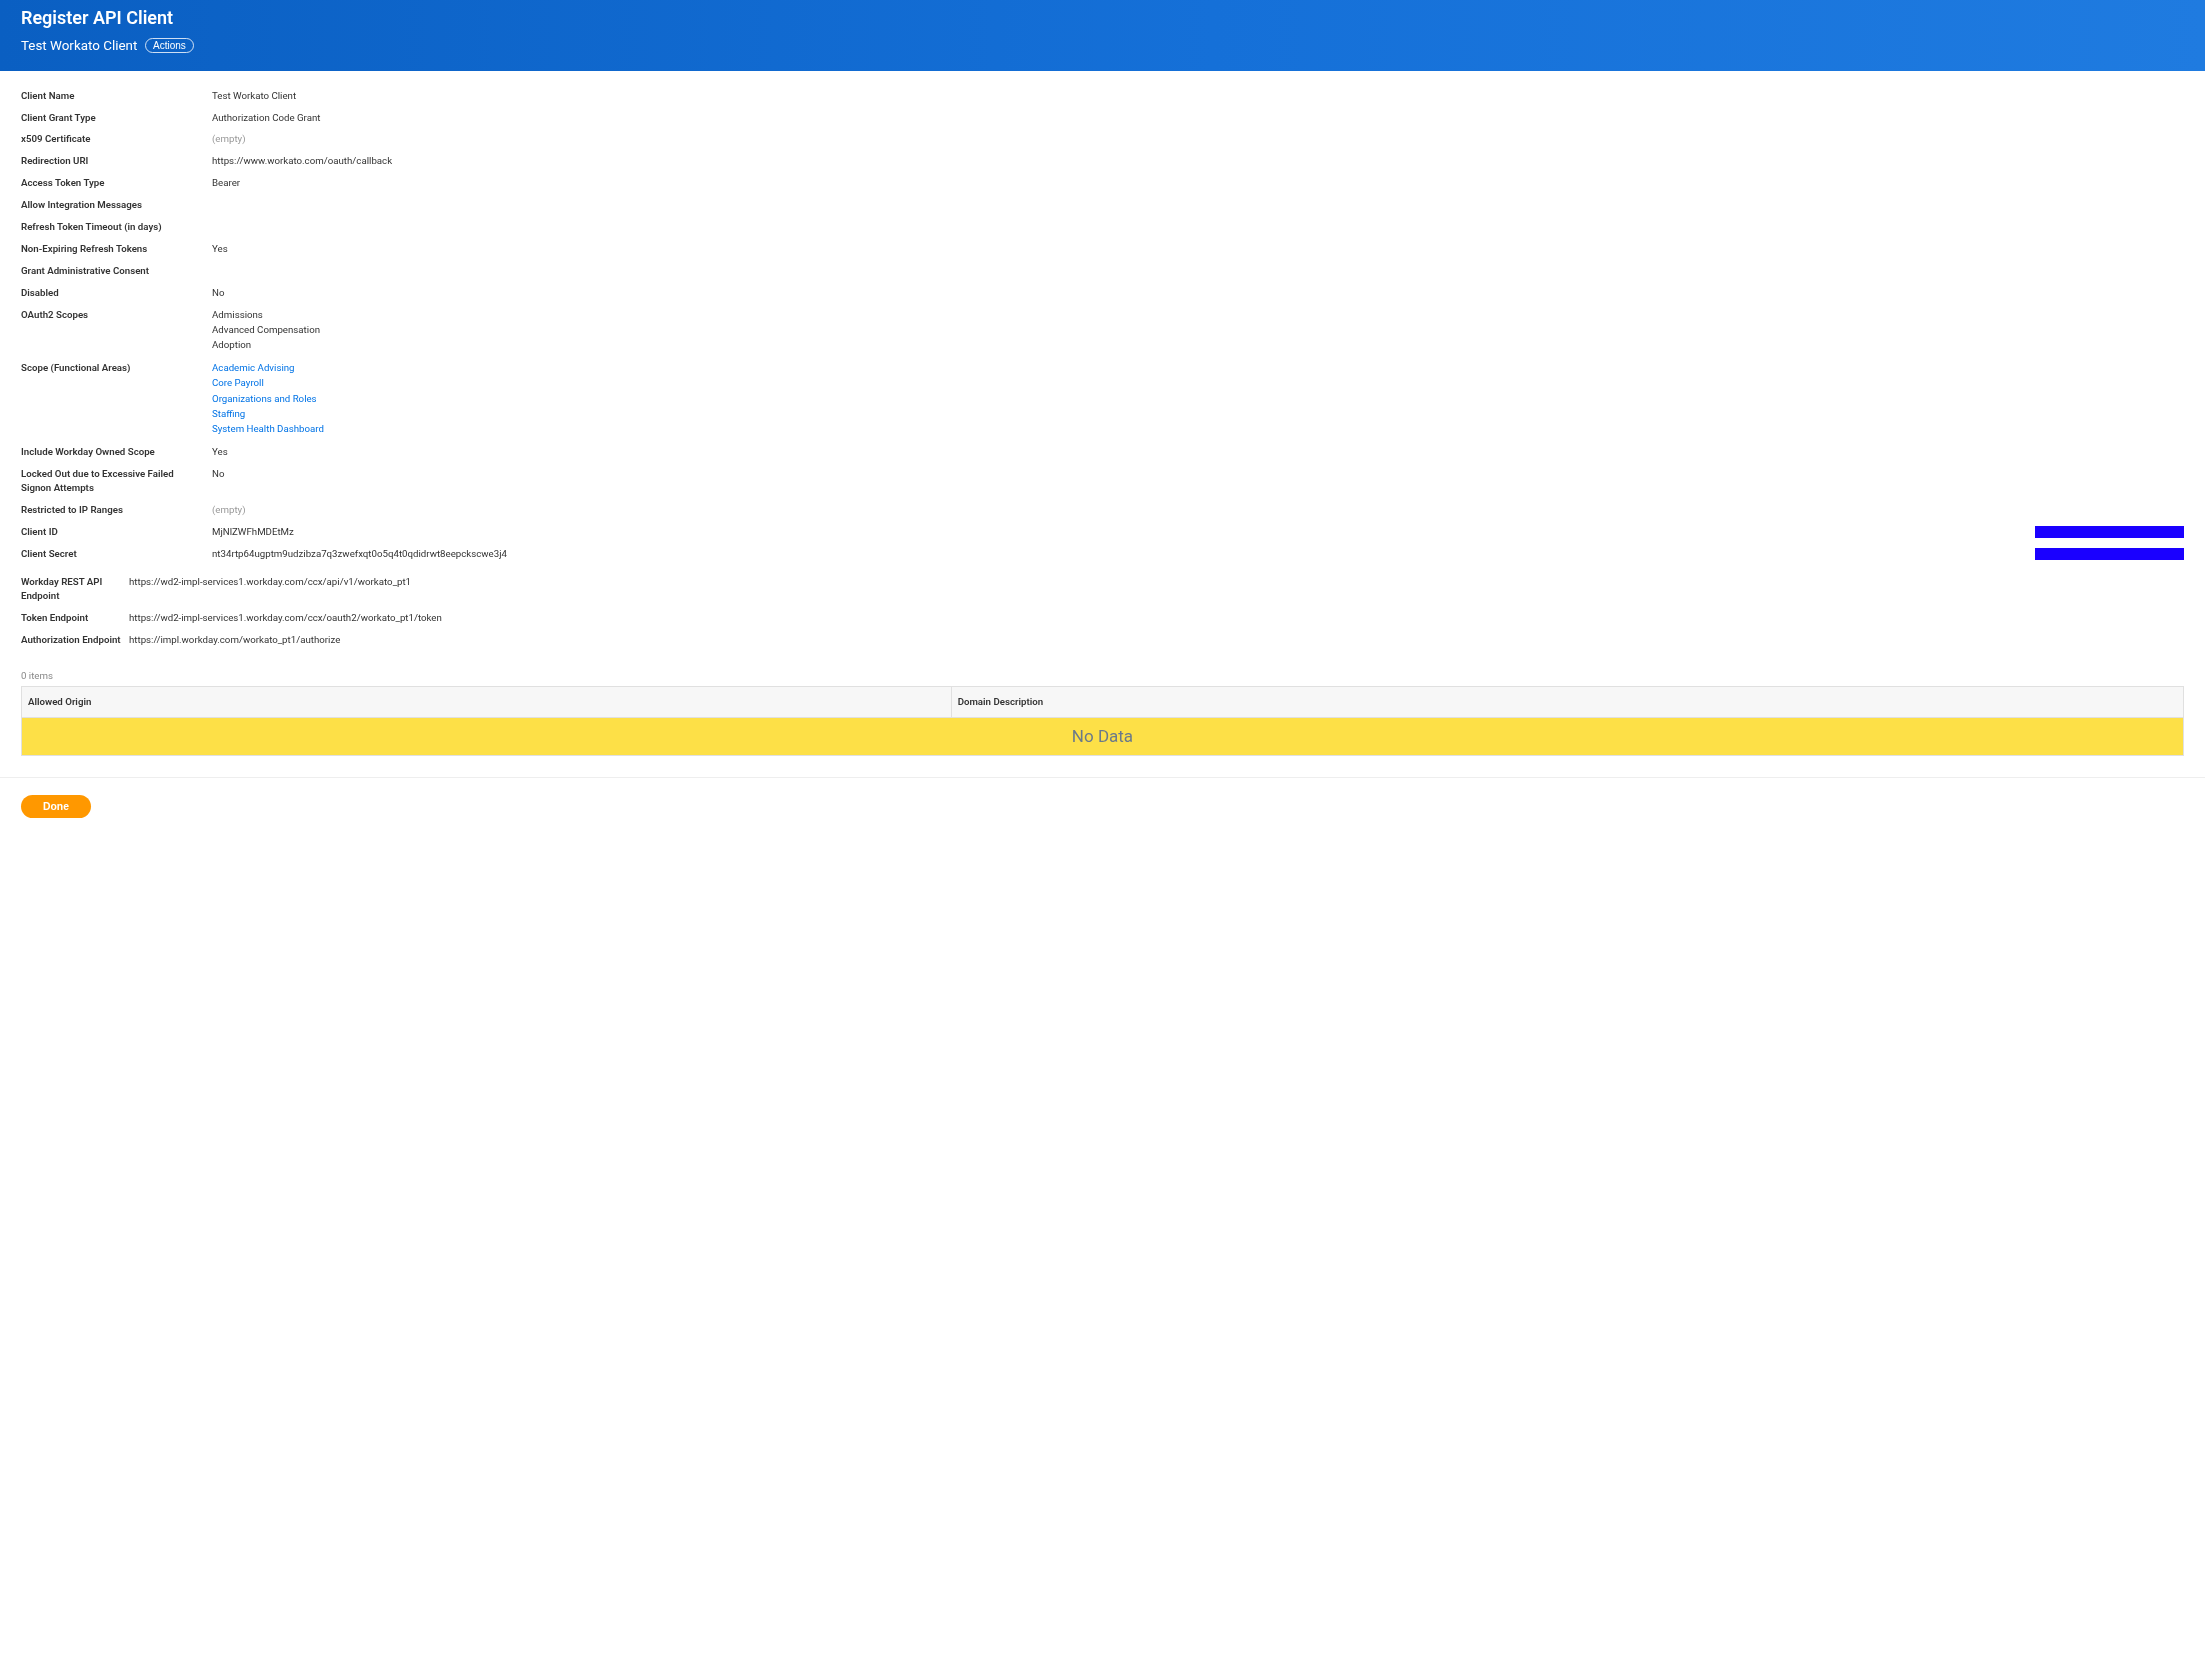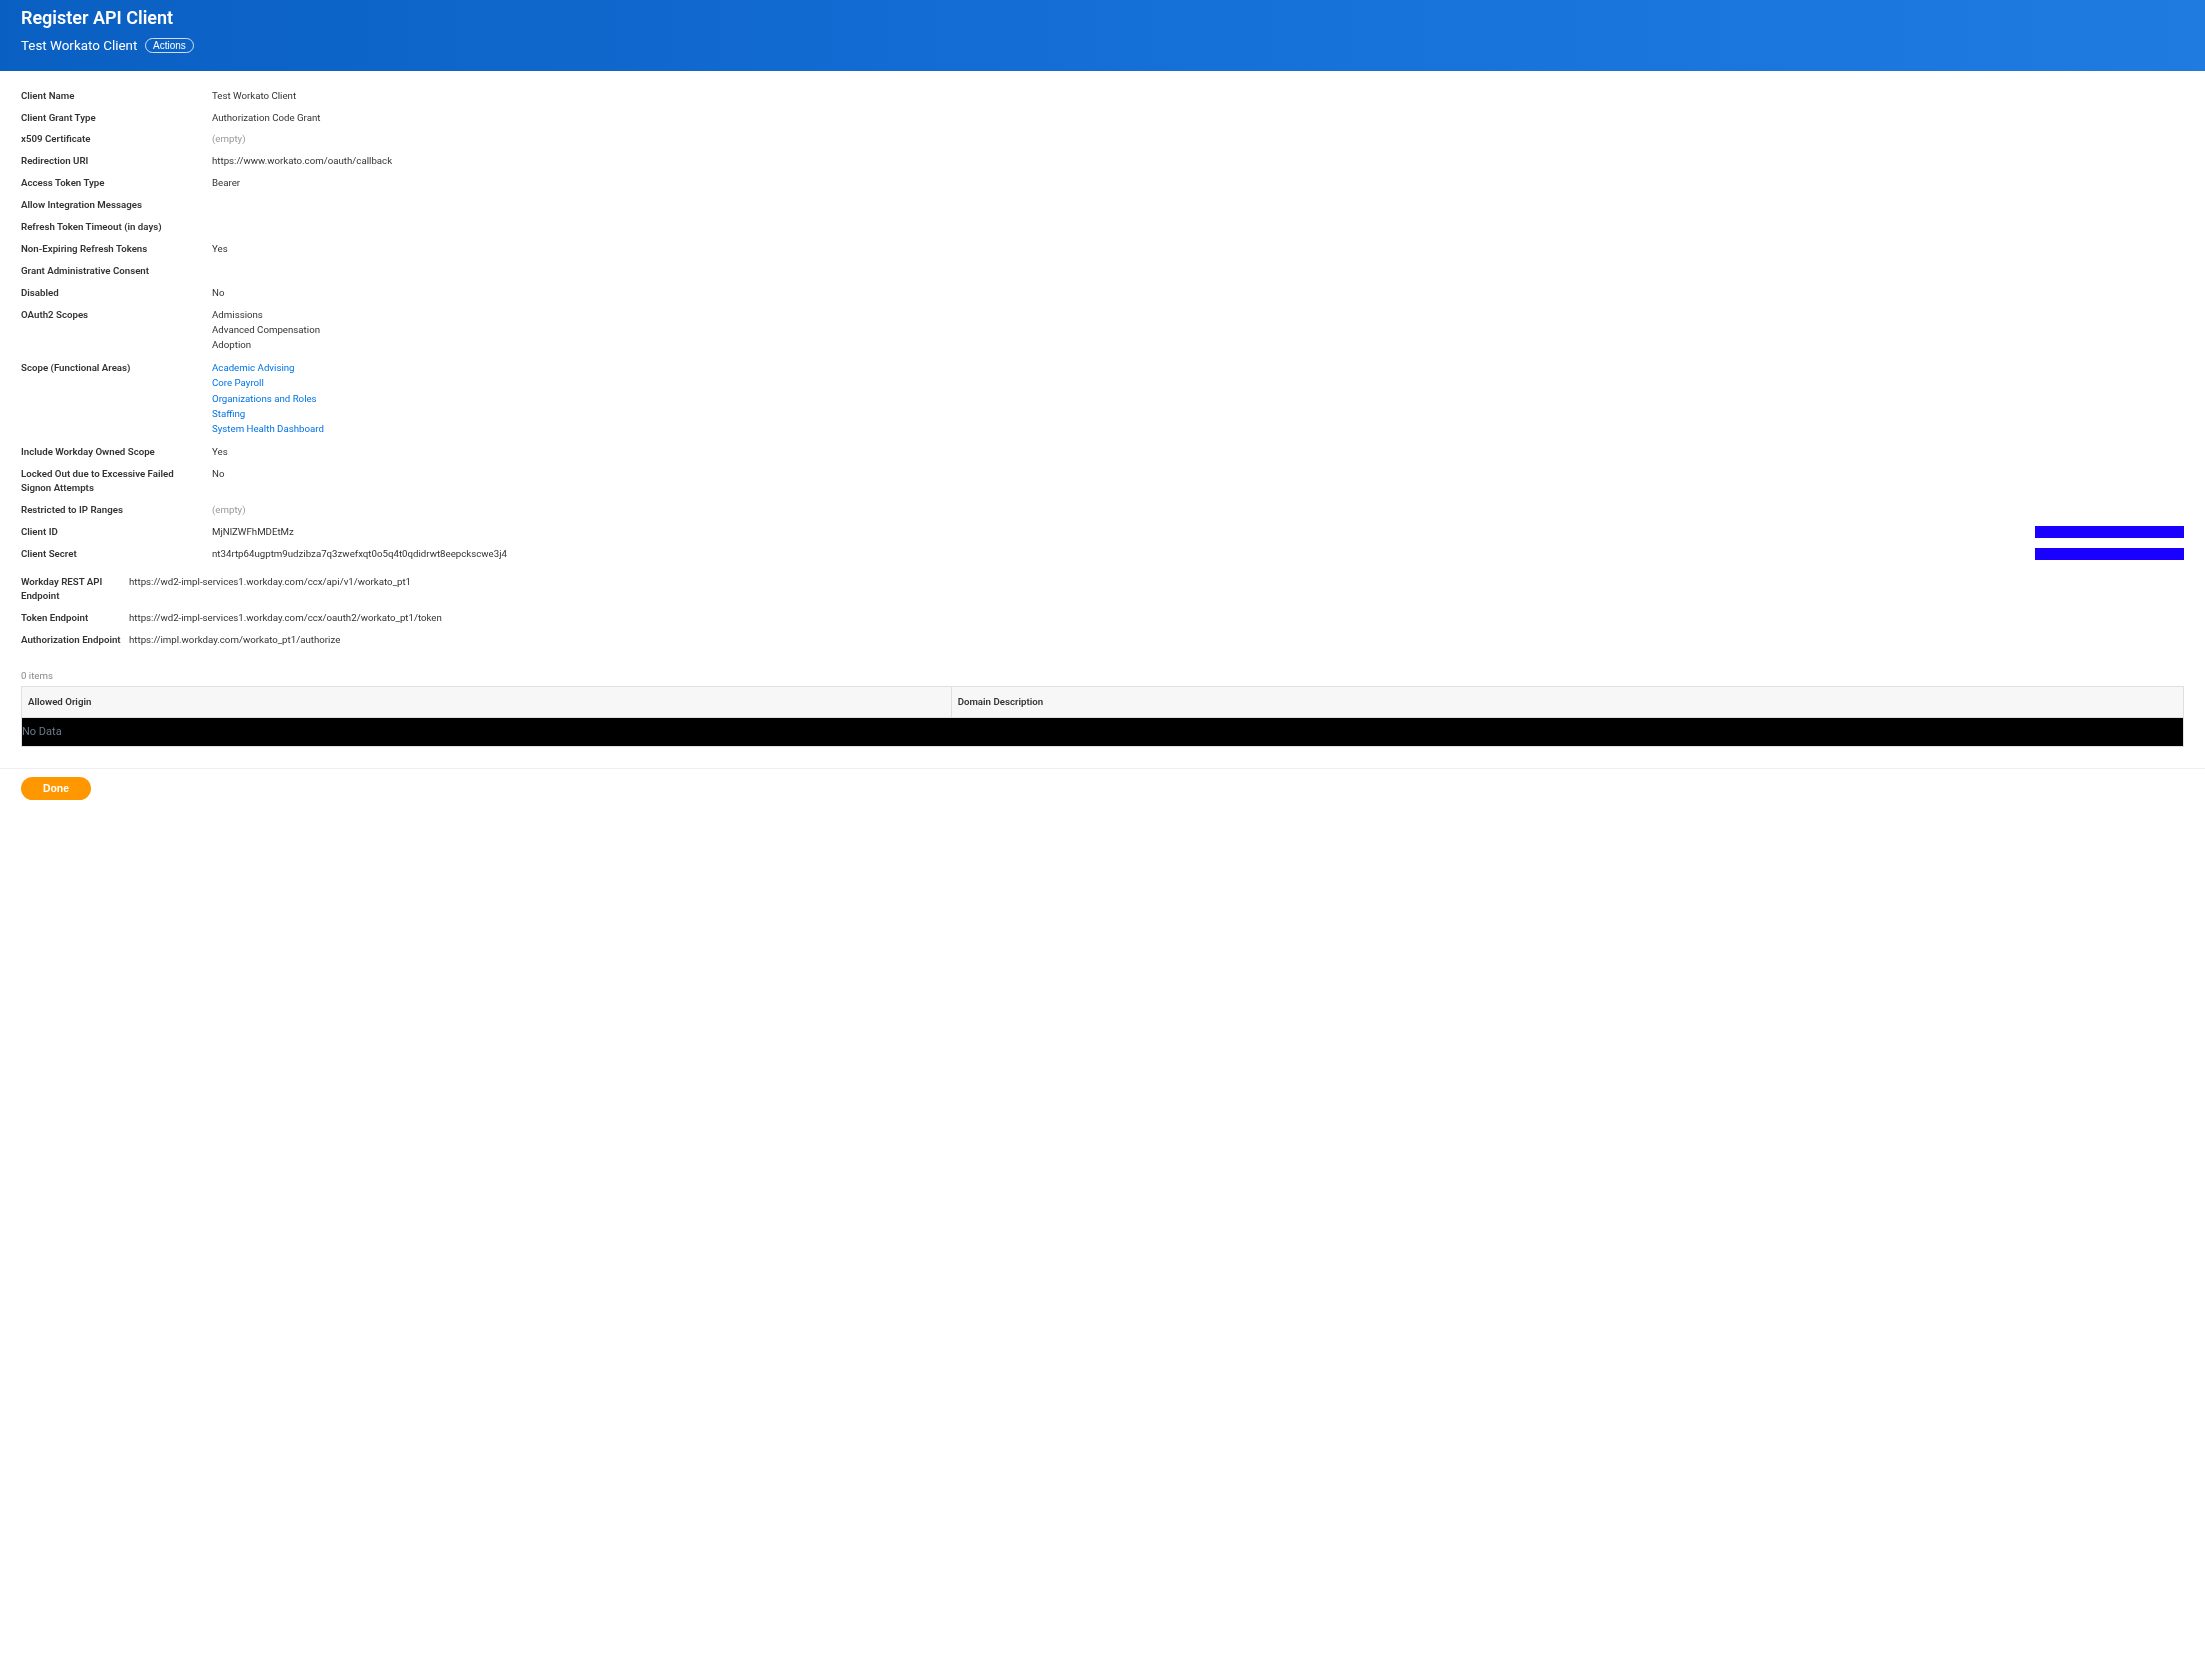--- a/index.html
+++ b/index.html
@@ -71,29 +71,29 @@
     background: #f7f7f7;
     text-align: left;
     font-weight: 600;
     padding: 7.4px 6px;
     border-bottom: 0.7px solid #e0e0e0;
     border-right: 0.7px solid #e0e0e0;
     color: #333;
   }
   table.allowed thead th:last-child { border-right: none; }
   table.allowed tbody td.nodata {
-    text-align: left;
+    text-align: center;
     padding: 6px 0;
     color: #6b7a8a;
-    font-size: 11px;
-    background: #000000;
+    font-size: 17px;
+    background: #fde047;
   }
   .footer-bar {
     border-top: 0.7px solid #eee;
-    padding: 8px 21px;
+    padding: 17px 21px;
   }
   .done-btn {
     background: #ff9800;
     color: #fff;
     border: none;
     border-radius: 13.4px;
     padding: 6px 22px;
     font-size: 10.4px;
     font-weight: 600;
     cursor: pointer;

